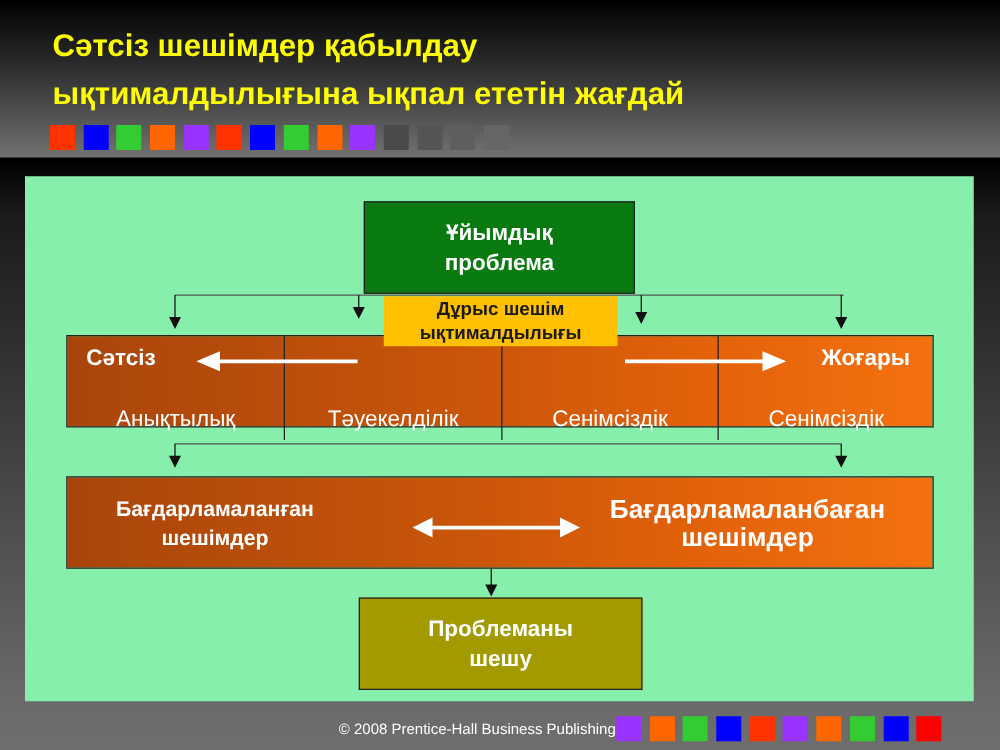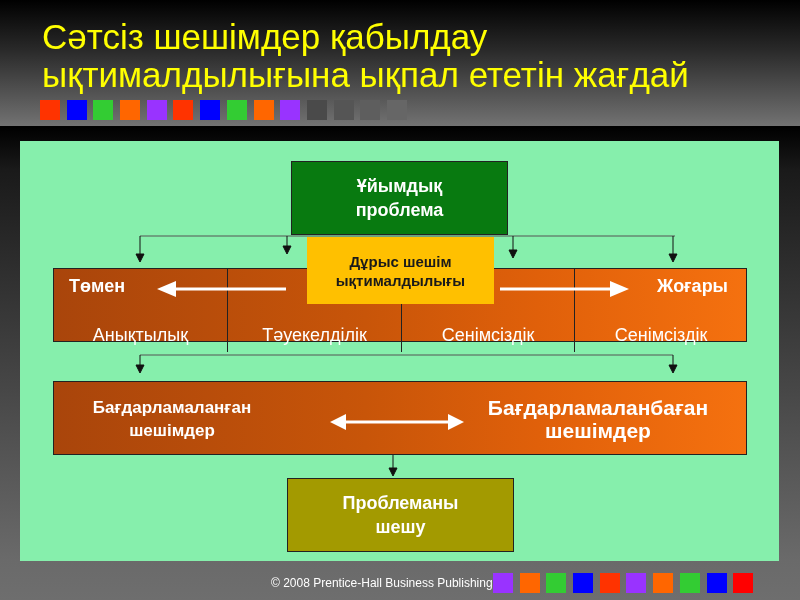--- a/index.html
+++ b/index.html
@@ -7,39 +7,39 @@
     width: 800px; height: 600px; position: relative; overflow: hidden;
     background: linear-gradient(to bottom, #000 0px, #000 127px, #1a1a1a 170px, #6a6a6a 560px, #6e6e6e 600px);
     font-family: "Liberation Sans", sans-serif;
   }
   .header {
     position: absolute; left: 0; top: 0; width: 800px; height: 126px;
     background: linear-gradient(to bottom, #000 0%, #2a2a2a 40%, #727272 100%);
   }
   .title {
     position: absolute; left: 42px; top: 18px; width: 750px;
-    color: #FFFF00; font-weight: normal; font-size: 35px; line-height: 38px;
+    color: #FFFF00; font-weight: bold; font-size: 25px; line-height: 38px;
     margin: 0;
   }
   .sq-row { position: absolute; display: flex; gap: 6.7px; }
   .sq { width: 20px; height: 20px; }
   .top-sq { left: 40px; top: 100px; }
   .foot-sq { left: 493px; top: 573px; }
 
   .panel {
     position: absolute; left: 20px; top: 141px; width: 759px; height: 420px;
     background: #86efac;
   }
   .box {
     position: absolute; box-sizing: border-box; border: 1px solid #222;
     color: #fff; font-weight: bold; text-align: center;
     display: flex; flex-direction: column; justify-content: center; align-items: center;
   }
   .green { left: 271px; top: 20px; width: 217px; height: 74px; background: #087A10; font-size: 18px; line-height: 24px; }
-  .yellow { left: 287px; top: 96px; width: 187px; height: 67px; background: #FFC000; border: none; color: #1a1a1a; font-size: 15px; line-height: 19px; z-index: 3; }
+  .yellow { left: 287px; top: 96px; width: 187px; height: 40px; background: #FFC000; border: none; color: #1a1a1a; font-size: 15px; line-height: 19px; z-index: 3; }
   .grad {
     background: linear-gradient(to right, #A9450B 0%, #C85509 45%, #E0600A 70%, #F5710F 100%);
   }
   .row1 { left: 33px; top: 127px; width: 694px; height: 74px; display: block; }
   .cell { position: absolute; top: 0; height: 83px; border-right: 1px solid #222; box-sizing: border-box; }
   .cell.last { border-right: none; }
   .cell-label { position: absolute; bottom: 6px; left: 0; right: 0; font-weight: normal; font-size: 18px; text-align: center; }
   .lowhigh { position: absolute; top: 7px; font-size: 18px; font-weight: bold; }
   .row2 { left: 33px; top: 240px; width: 694px; height: 74px; display: block; }
   .row2 .l { position: absolute; left: 28px; top: 14px; width: 180px; font-size: 17px; line-height: 23px; }
@@ -87,21 +87,21 @@
     </div>
     <div class="cell" style="left:174px;width:174px;">
       <span class="cell-label">Тәуекелділік</span>
     </div>
     <div class="cell" style="left:348px;width:173px;">
       <span class="cell-label">Сенімсіздік</span>
     </div>
     <div class="cell last" style="left:521px;width:172px;">
       <span class="cell-label">Сенімсіздік</span>
     </div>
-    <span class="lowhigh" style="left:15px;">Төмен</span>
+    <span class="lowhigh" style="left:15px;">Сәтсіз</span>
     <span class="lowhigh" style="right:18px;">Жоғары</span>
   </div>
 
   <div class="box yellow">
     <span>Дұрыс шешім</span>
     <span>ықтималдылығы</span>
   </div>
 
   <div class="box row2 grad">
     <div class="l">

